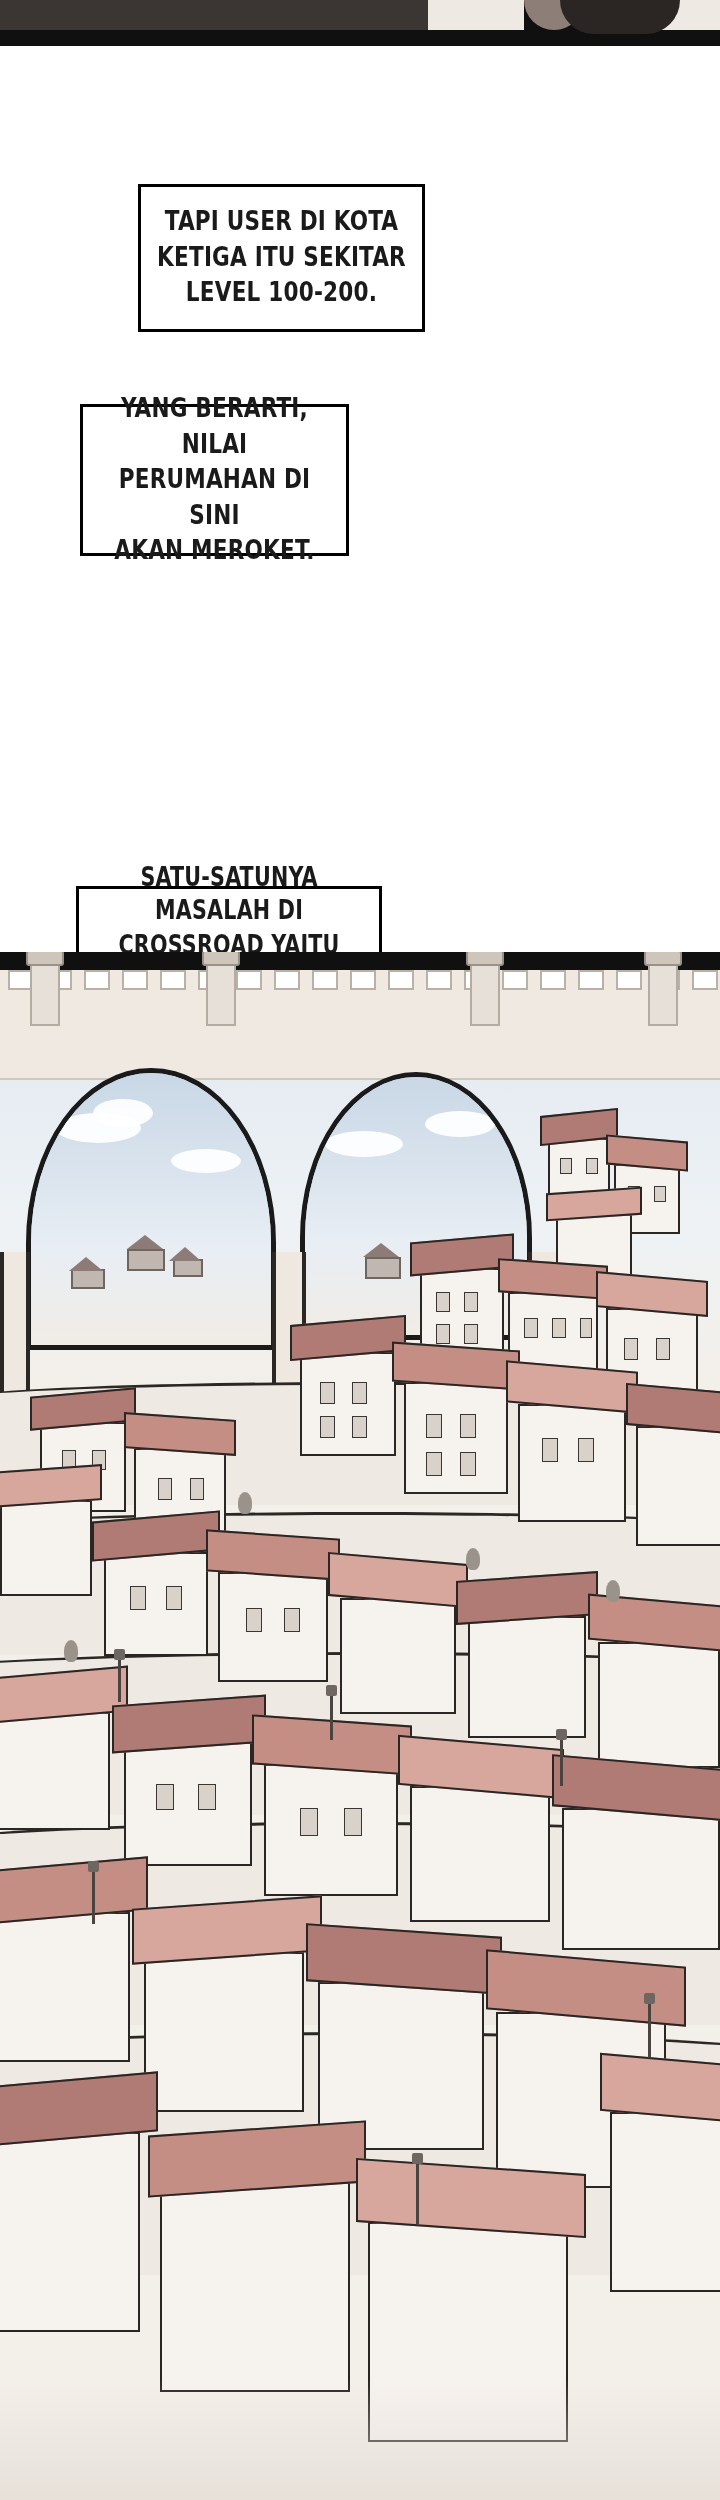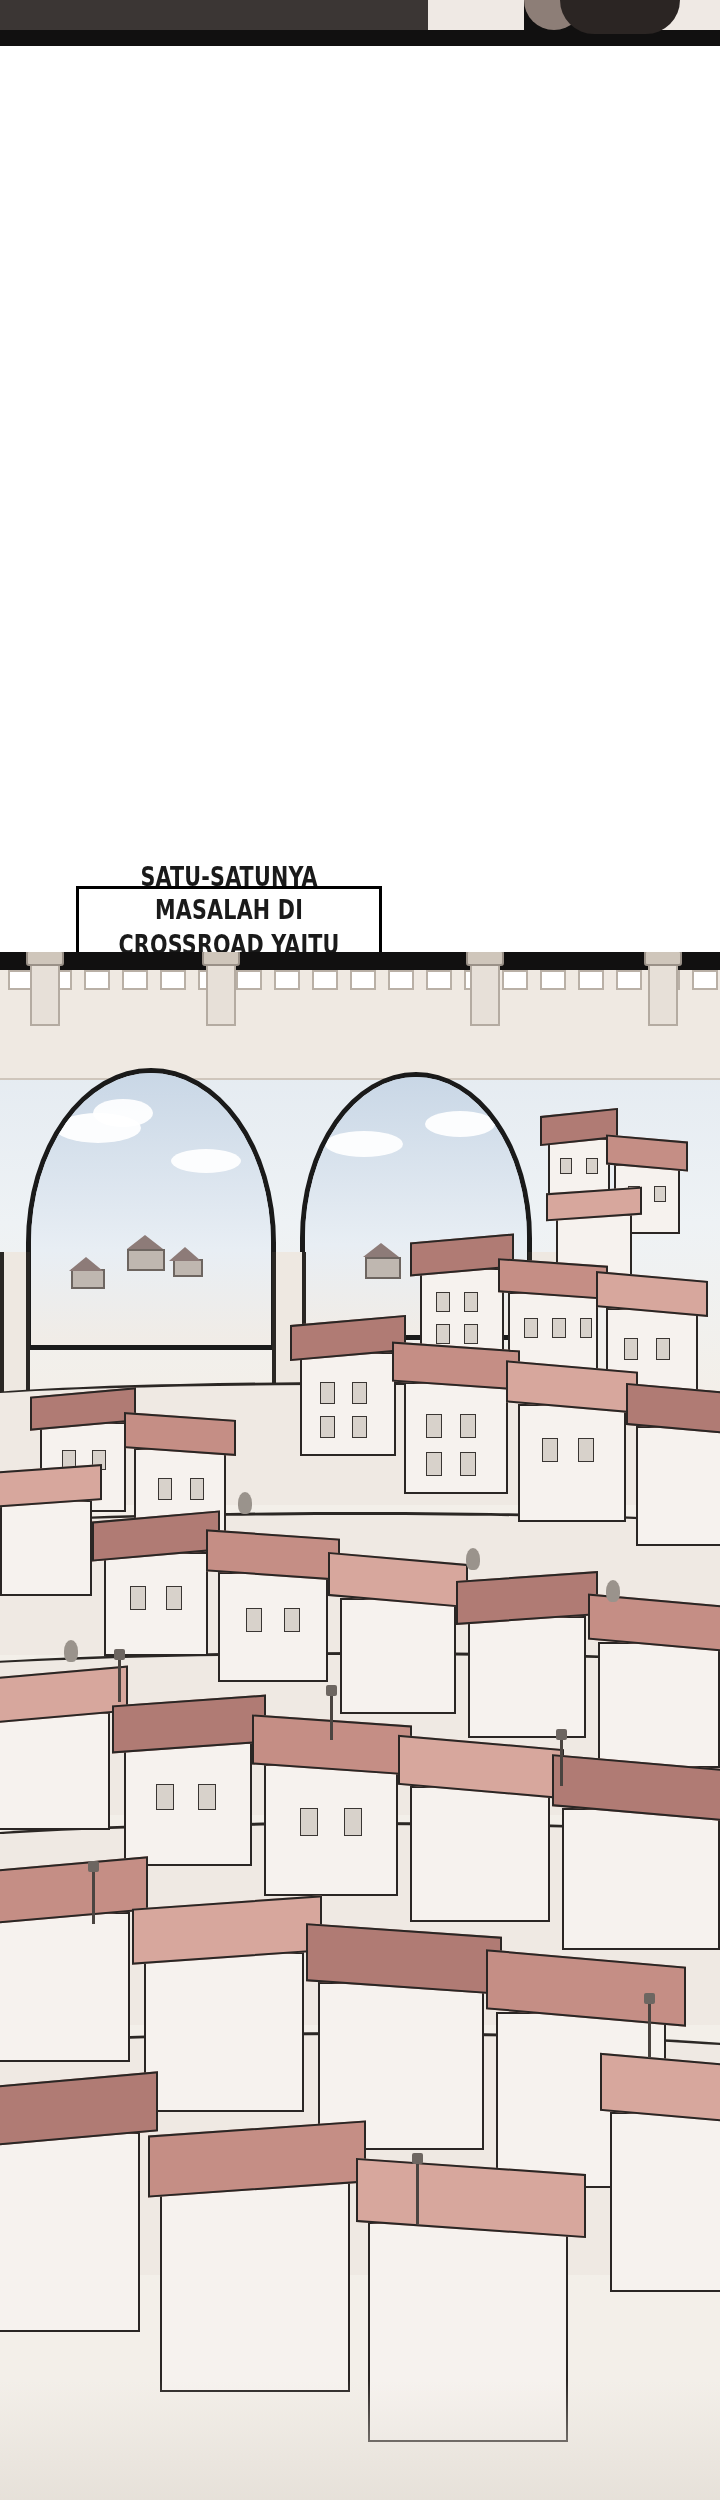--- a/index.html
+++ b/index.html
@@ -277,21 +277,31 @@
 
   <div class="top-strip">
     <div class="top-shape-a"></div>
     <div class="top-shape-b"></div>
     <div class="top-shape-c"></div>
     <div class="top-shape-d"></div>
     <div class="top-hair"></div>
   </div>
 
 
-
+  <div class="bubble" id="bubble-2">
+    <div class="txt">TAPI USER DI KOTA
+KETIGA ITU SEKITAR
+LEVEL 100-200.</div>
+  </div>
+
+  <div class="bubble" id="bubble-3">
+    <div class="txt">YANG BERARTI, NILAI
+PERUMAHAN DI SINI
+AKAN MEROKET.</div>
+  </div>
 
   <div class="bubble" id="bubble-4">
     <div class="txt">SATU-SATUNYA MASALAH DI
 CROSSROAD YAITU KOTA INI
 MERUPAKAN KOTA BESAR.</div>
   </div>
 
   <div class="art">
     <div class="art-top-black"></div>
     <div class="sky"></div>

